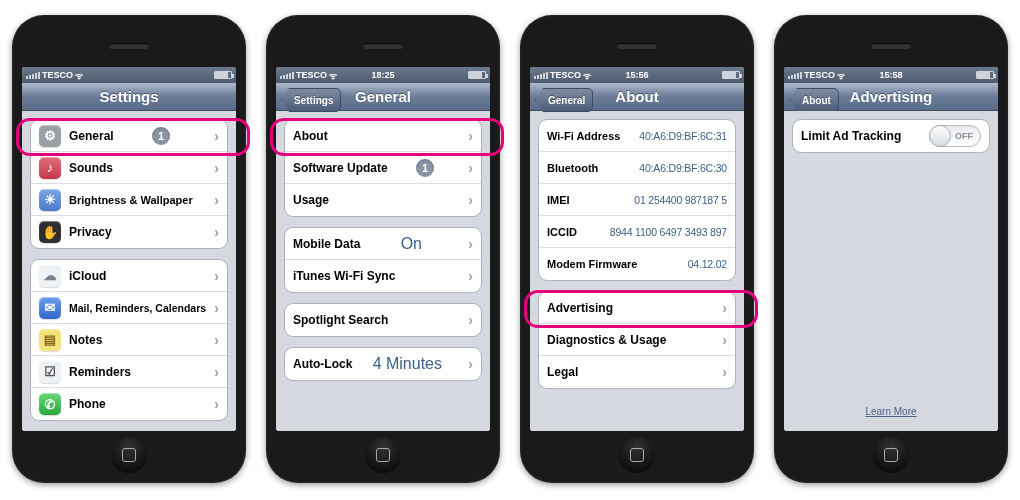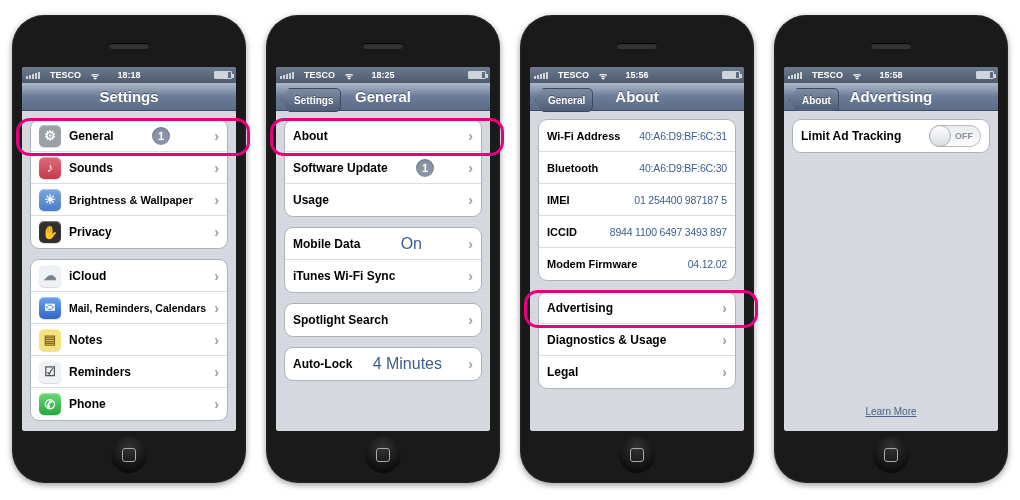--- a/index.html
+++ b/index.html
@@ -47,21 +47,21 @@
     position: relative;
   }
   
   .statusbar {
     height: 16px;
     background: linear-gradient(#6c7a8f,#4e5a6d);
     color:#fff; font-size:9px; font-weight:bold;
     display:flex; align-items:center; padding:0 4px;
     justify-content:space-between;
   }
-  .sb-left, .sb-right { display:flex; align-items:center; gap:10px; }
+  .sb-left, .sb-right { display:flex; align-items:center; gap:2px; }
   .sb-center { position:absolute; left:0; right:0; text-align:center; pointer-events:none;}
   .signal { display:inline-flex; align-items:flex-end; gap:1px; }
   .signal i { width:2px; background:#cfd4dc; display:inline-block;}
   .signal i:nth-child(1){height:3px}.signal i:nth-child(2){height:4px}.signal i:nth-child(3){height:5px}.signal i:nth-child(4){height:6px}.signal i:nth-child(5){height:7px}
   .wifi { font-size:9px; }
   .batt { width:18px; height:8px; border:1px solid #cfd4dc; border-radius:1px; position:relative;}
   .batt::after{content:"";position:absolute;right:-3px;top:2px;width:2px;height:4px;background:#cfd4dc;}
   .batt i{display:block;height:100%;width:80%;background:#cfd4dc;}
   
   .navbar {
@@ -168,21 +168,20 @@
           <span class="signal">
               <i></i>
               <i></i>
               <i></i>
               <i></i>
               <i></i>
             </span>
           <span>TESCO</span>
           <span class="wifi">ᯤ</span>
         </div>
-        <div class="sb-center">18:18</div>
         <div class="sb-right">
             <span class="batt">
               <i></i>
             </span>
           </div>
       </div>
       <div class="navbar">
         <span>Settings</span>
       </div>
       <div class="content">

